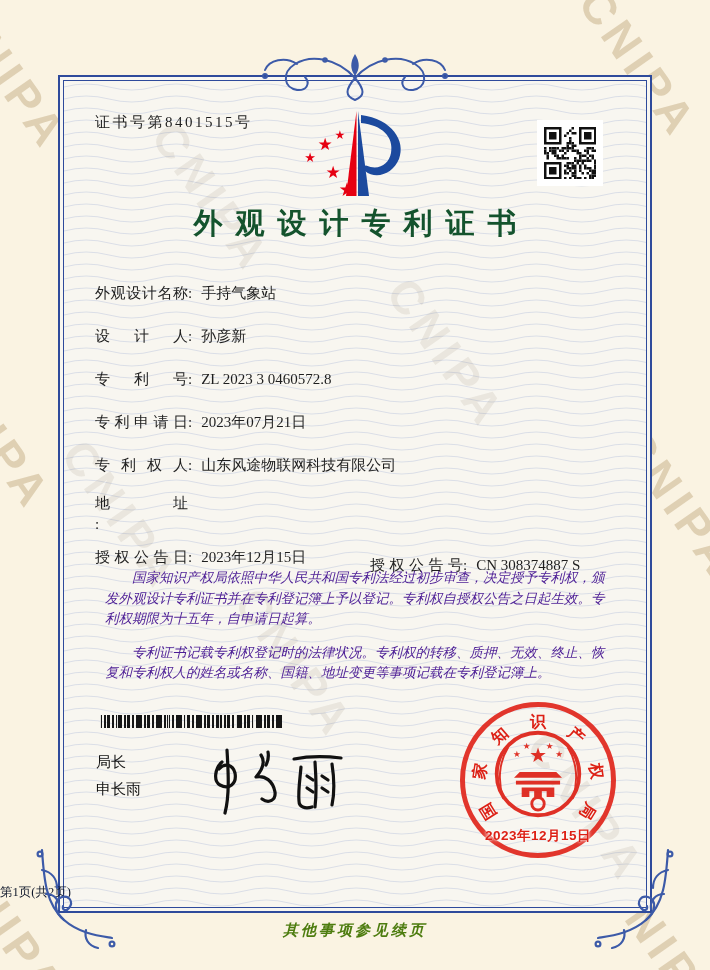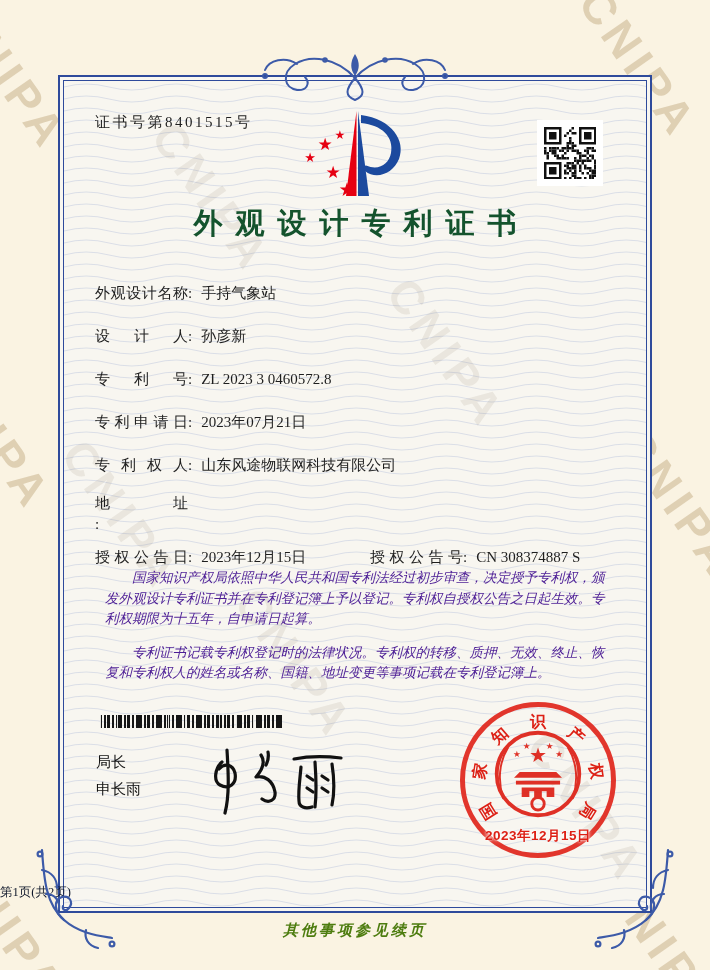--- a/index.html
+++ b/index.html
@@ -22,21 +22,21 @@
   .title{left:0;right:0;top:204px;text-align:center;font-size:29px;font-weight:700;
          letter-spacing:13px;text-indent:13px;color:#14532d;}
   .fields{left:95px;top:283px;width:528px;font-size:15px;line-height:21px;}
   .frow{display:flex;align-items:flex-start;margin-bottom:22px;position:relative;}
   .frow.addr{margin-bottom:12px;flex-direction:column;}
   .frow.owner{margin-bottom:17px;}
   .flabel{display:inline-block;width:93px;text-align:justify;text-align-last:justify;flex:none;}
   .fcolon{flex:none;}
   .fvalue{margin-left:9px;}
   .fvalue.wrap{max-width:412px;}
-  .pair2{position:absolute;left:275px;top:0;display:flex;}
+  .pair2{position:absolute;left:275px;top:8px;display:flex;}
   .paras{left:92px;top:568px;width:530px;}
   .paras p{margin:0 13px 13px;font-style:italic;font-size:13.5px;line-height:20.5px;
            text-indent:2em;color:#4c1d95;}
   .barcode{left:100px;top:715px;width:184px;height:13px;
     background:
       repeating-linear-gradient(90deg,rgba(247,246,242,.9) 0 1px,transparent 1px 17px),
       repeating-linear-gradient(90deg,#161616 0 2px,transparent 2px 4px),
       repeating-linear-gradient(90deg,transparent 0 7px,#161616 7px 10px);}
   .signer{left:96px;top:748px;font-family:"Liberation Sans","DejaVu Sans",sans-serif;
           font-size:15px;line-height:27px;color:#111;}

